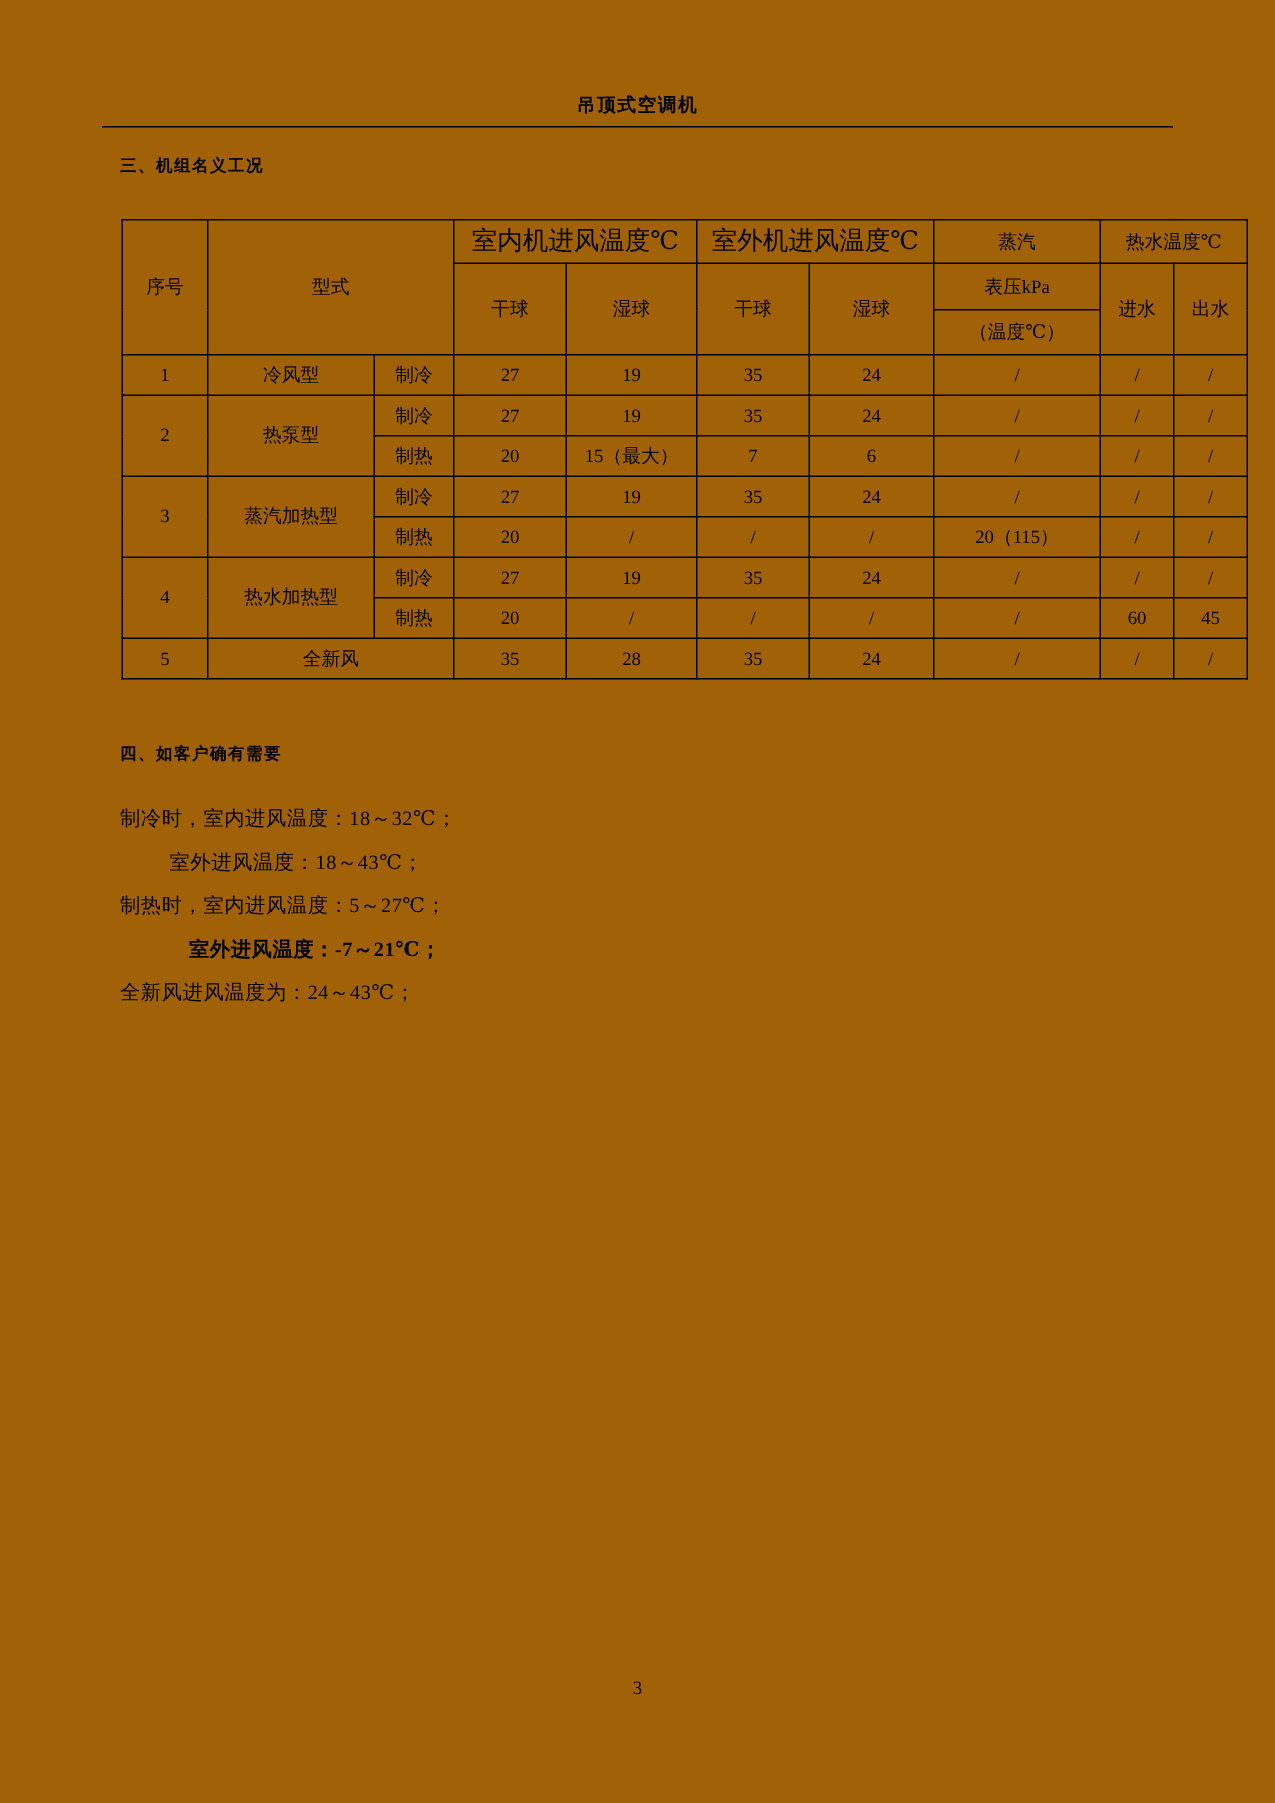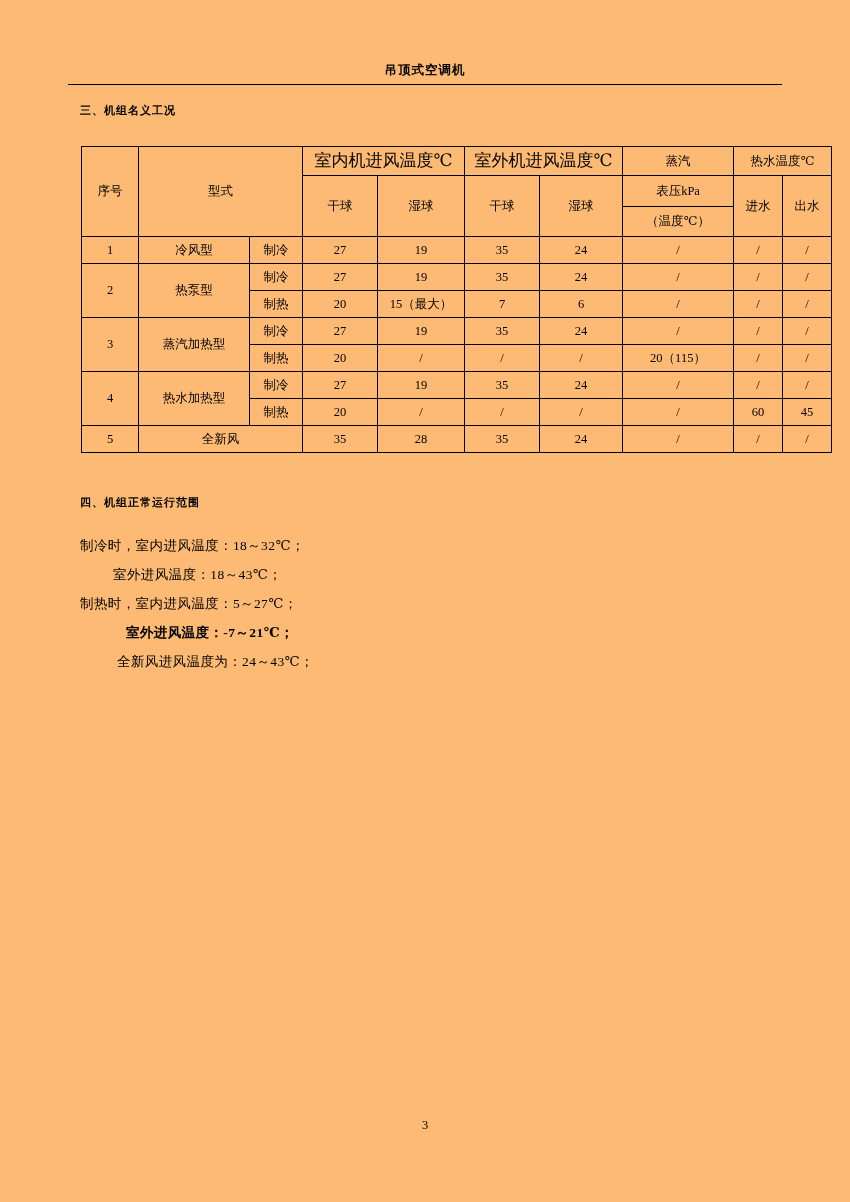--- a/index.html
+++ b/index.html
@@ -12,21 +12,21 @@
     height: 1202px;
     position: relative;
     font-family: "Liberation Serif", "DejaVu Serif", serif;
     color: #000;
   }
   .page {
     position: absolute;
     left: 0; top: 0;
     width: 850px;
     height: 1202px;
-    background: #fdba74;
+    background: #a16207;
     box-sizing: border-box;
   }
 
   
   .header {
     position: absolute;
     left: 68px;
     top: 62px;
     width: 714px;
     text-align: center;
@@ -98,21 +98,21 @@
     font-size: 13.5px;
     font-family: "Liberation Serif", "DejaVu Serif", serif;
     letter-spacing: 0.4px;
     white-space: nowrap;
   }
   .range.indent { }
   #p1 { left: 80px;  top: 537px; }
   #p2 { left: 113px; top: 566px; }
   #p3 { left: 80px;  top: 595px; }
   #p4 { left: 126px; top: 624px; font-weight: bold; }
-  #p5 { left: 80px;  top: 653px; margin-left: 37px; }
+  #p5 { left: 80px;  top: 653px; }
 
   .note {
     position: absolute;
     left: 81px;
     top: 690px;
     font-size: 13.5px;
     font-weight: bold;
     font-style: italic;
     letter-spacing: 0.3px;
     font-family: "Liberation Serif", "DejaVu Serif", serif;
@@ -257,21 +257,21 @@
           <td>35</td>
           <td>24</td>
           <td>/</td>
           <td>/</td>
           <td>/</td>
         </tr>
       </tbody>
     </table>
   </div>
 
-  <div class="section-title" id="sec4">四、机组正常运行范围</div>
+  <div class="section-title" id="sec4">四、如客户确有需要</div>
 
   <div class="range" id="p1">制冷时，室内进风温度：18～32℃；</div>
   <div class="range indent" id="p2">室外进风温度：18～43℃；</div>
   <div class="range" id="p3">制热时，室内进风温度：5～27℃；</div>
   <div class="range indent" id="p4">室外进风温度：-7～21℃；</div>
   <div class="range" id="p5">全新风进风温度为：24～43℃；</div>
 
 
   <div class="page-number">3</div>
 

